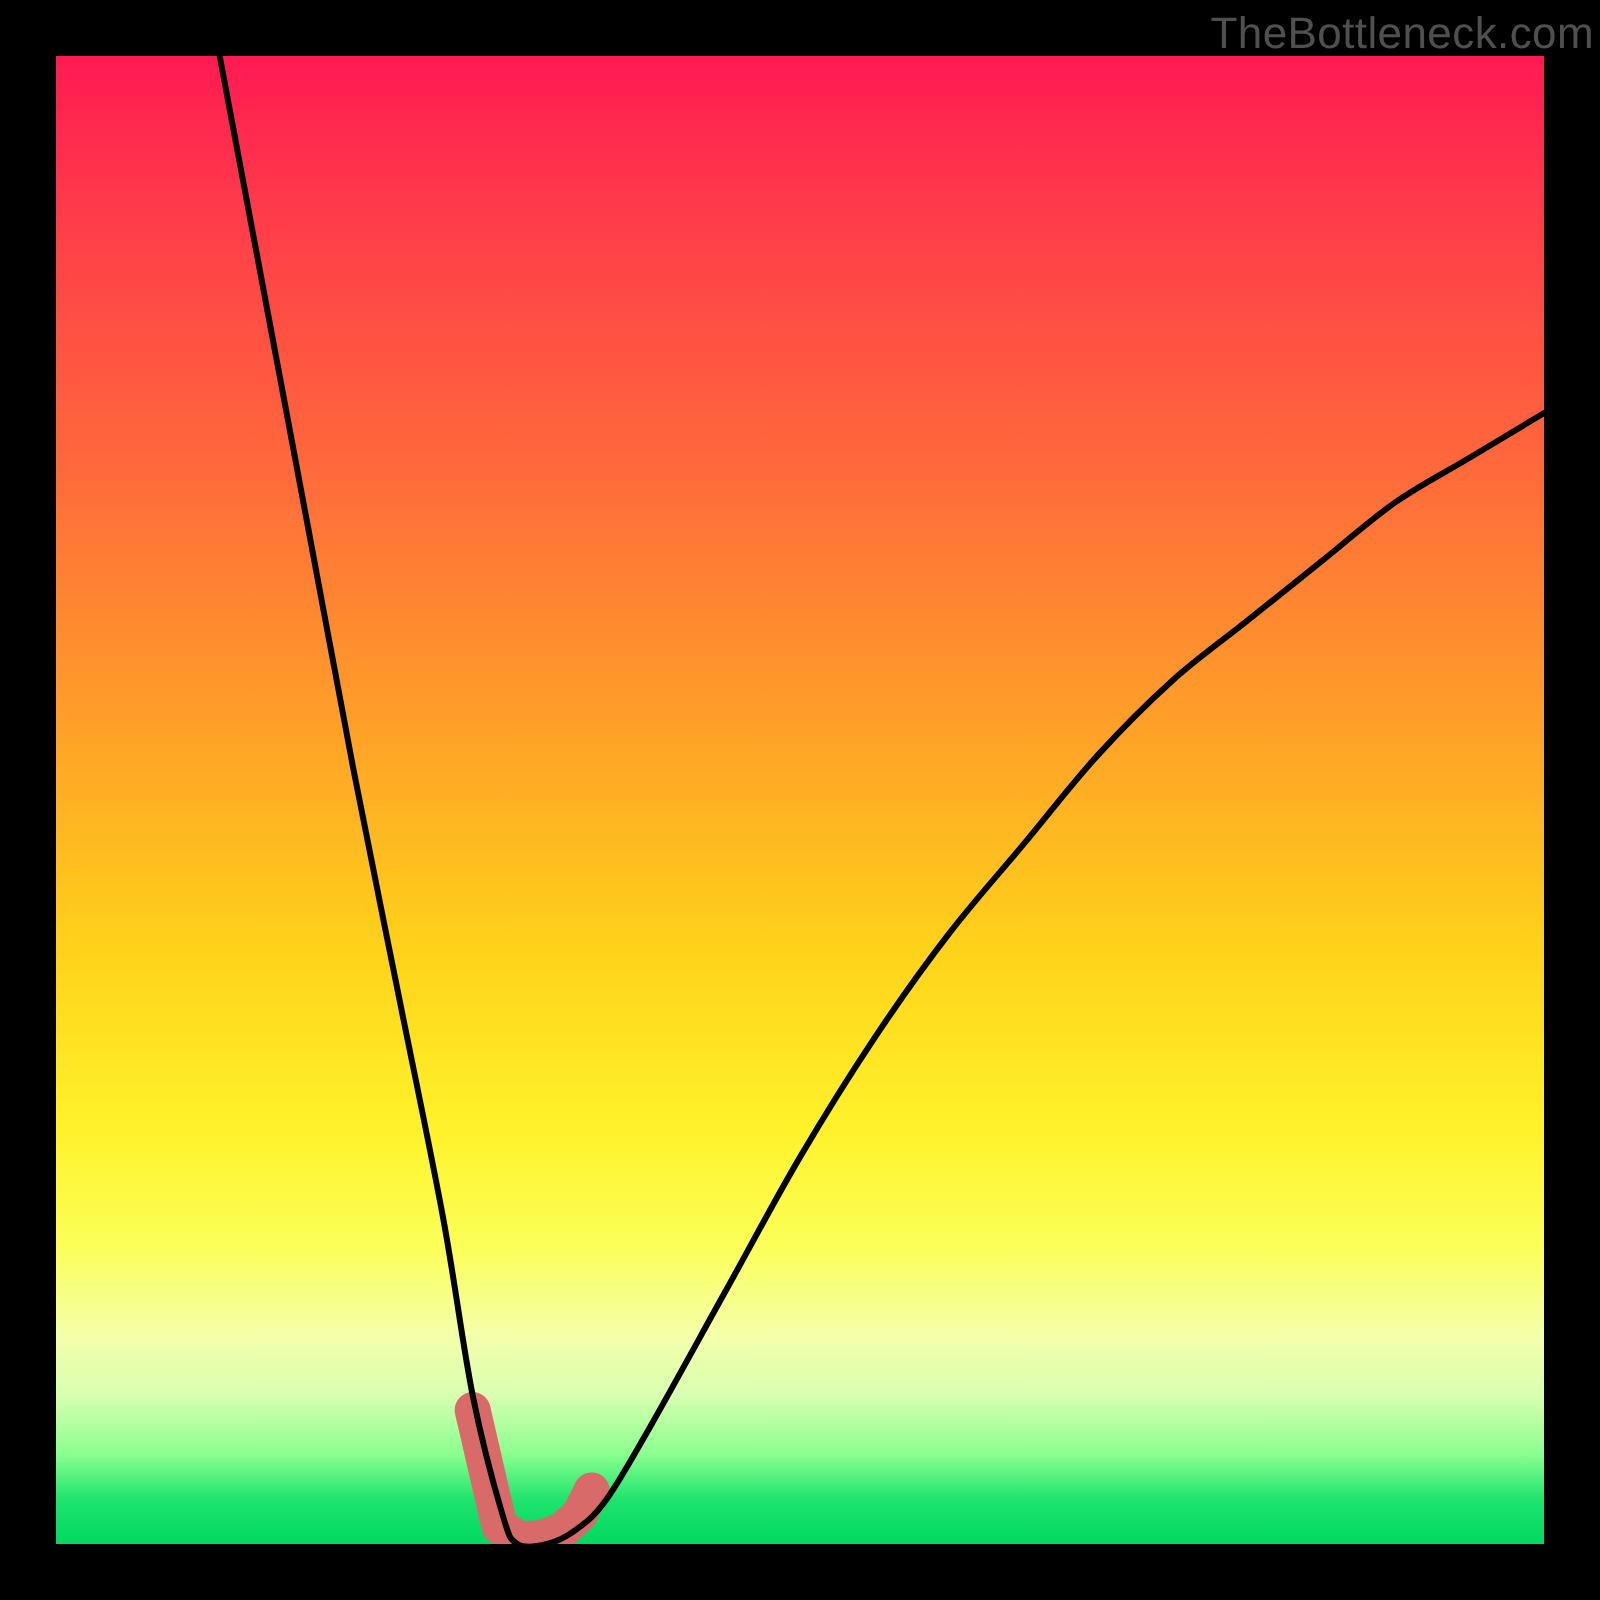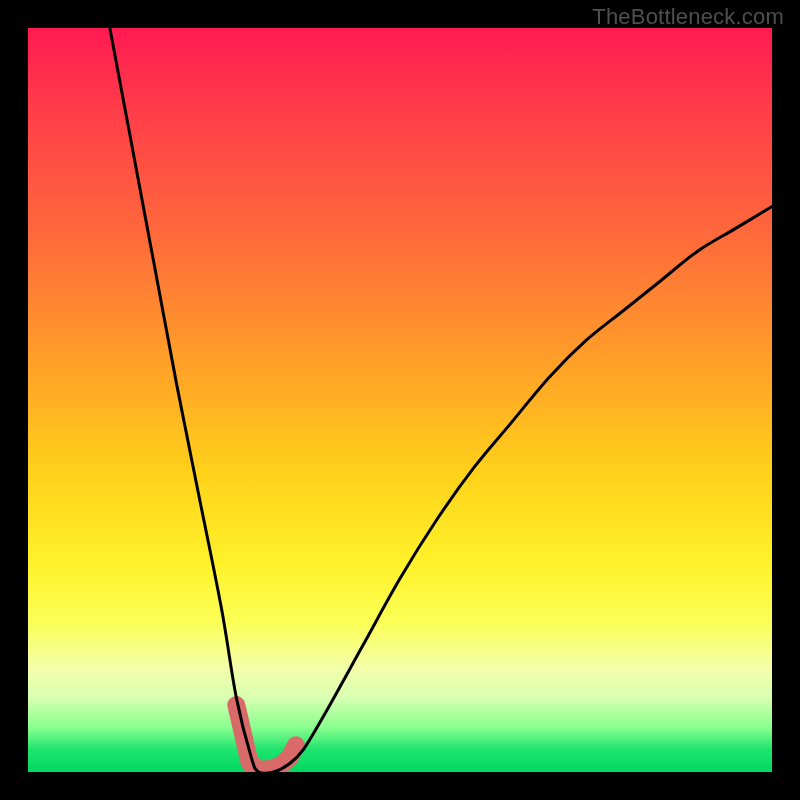--- a/index.html
+++ b/index.html
@@ -45,21 +45,21 @@
   svg.curve {
     position: absolute;
     left: 0;
     top: 0;
     width: 744px;
     height: 744px;
   }
   .watermark {
     position: absolute;
     top: 4px;
-    right: 16px;
+    right: 3px;
     color: #4f4f4f;
     font-size: 22px;
     letter-spacing: 0.2px;
     font-weight: 400;
   }
 </style>
 </head>
 <body>
 
 <div class="frame">

